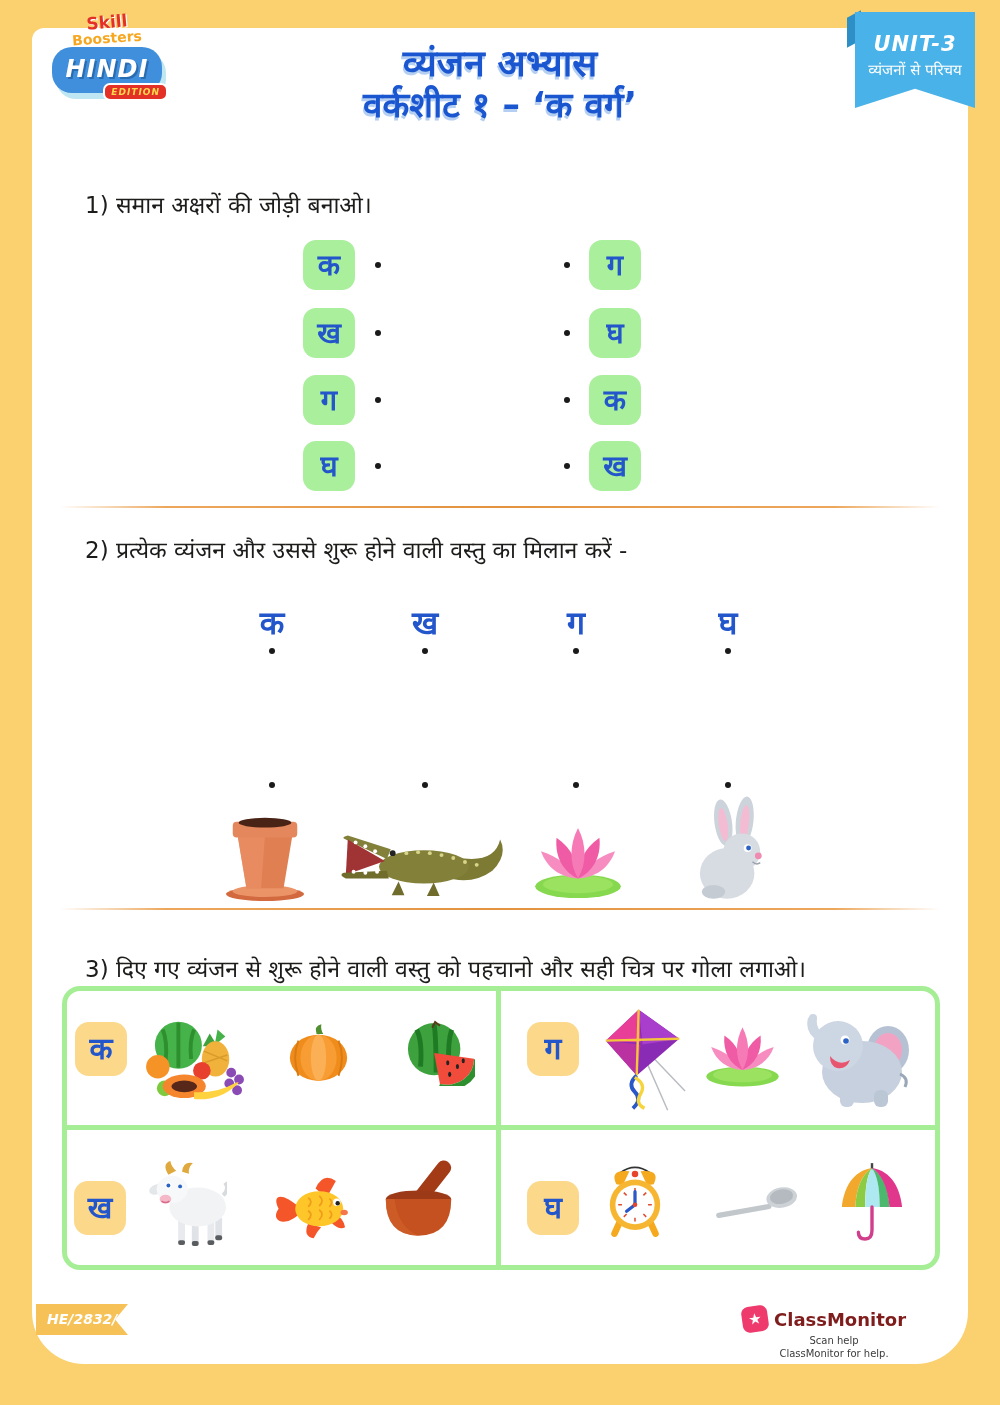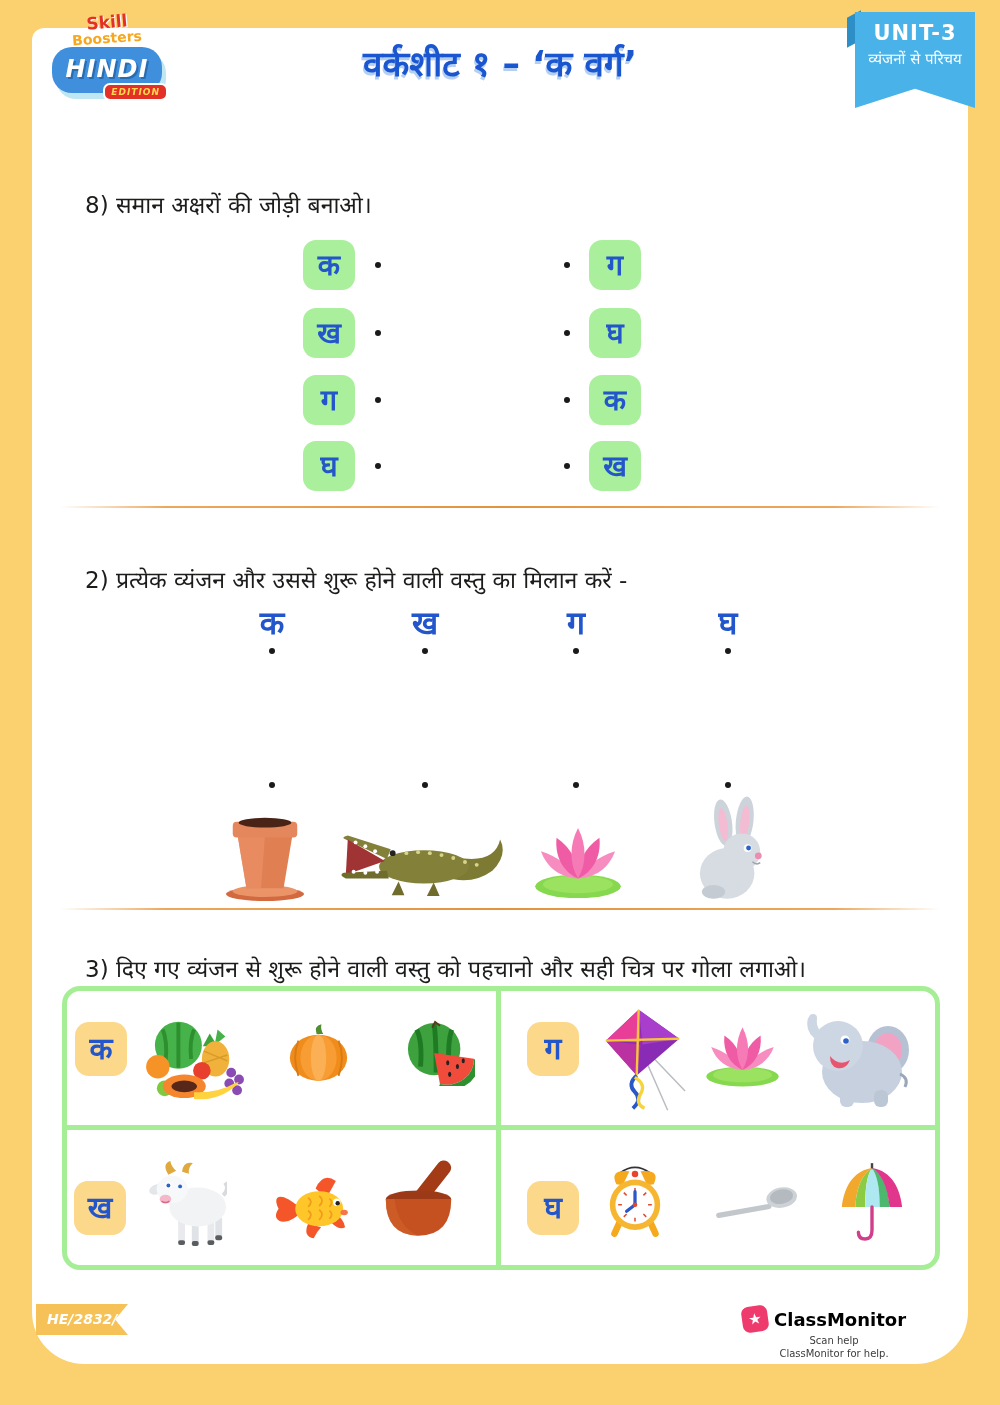--- a/index.html
+++ b/index.html
@@ -18,21 +18,21 @@
              box-shadow:4px 6px 0 #bfe6f3;}
   .logo-hindi{color:#fff;font-style:italic;font-weight:bold;font-size:24px;line-height:44px;
               letter-spacing:1px;text-shadow:2px 2px 0 #2a6cb0;}
   .logo-edition{position:absolute;right:-6px;bottom:-8px;background:#e33127;color:#ffd84d;
               font-size:9px;font-weight:bold;font-style:italic;padding:2px 6px;border-radius:7px;
               border:2px solid #fff;letter-spacing:1px;}
   .unit-fold{position:absolute;left:847px;top:14px;width:14px;height:30px;background:#2d8fc6;
              transform:skewY(-28deg);z-index:4;}
   .unit-badge{position:absolute;left:855px;top:12px;width:120px;height:96px;background:#49b2e8;
              clip-path:polygon(0 0,100% 0,100% 100%,50% 80%,0 100%);color:#fff;text-align:center;z-index:5;}
-  .unit-title{font-weight:bold;font-size:21px;margin-top:9px;letter-spacing:1px;}
+  .unit-title{font-weight:bold;font-size:21px;margin-top:20px;letter-spacing:1px;font-style:italic;}
   .unit-sub{font-size:15px;margin-top:3px;}
   .title{position:absolute;left:250px;top:44px;width:500px;text-align:center;color:#1a56d0;
          font-weight:bold;text-shadow:-1px 3px 0 #b5cff2;z-index:3;}
   .t1{font-size:37px;line-height:1.1;}
   .t2{font-size:35px;line-height:1.15;text-align:center;}
   
   .sec-head{position:absolute;left:85px;font-size:23px;color:#1c1c1a;white-space:nowrap;}
   .dot{position:absolute;width:6px;height:6px;border-radius:50%;background:#1a1a1a;}
   .divider{position:absolute;left:60px;width:880px;height:2px;
            background:linear-gradient(90deg,rgba(237,167,92,0),#eda75c 12%,#e3933f 50%,#eda75c 88%,rgba(237,167,92,0));}
@@ -50,21 +50,21 @@
   .ybox{position:absolute;width:52px;height:54px;background:#fbd88a;border-radius:14px;
         color:#2456cb;font-weight:bold;font-size:30px;text-align:center;line-height:54px;}
   
   .code-ribbon{position:absolute;left:36px;top:1304px;width:92px;height:31px;background:#f6c257;
         clip-path:polygon(0 0,100% 0,86% 50%,100% 100%,0 100%);color:#fff;font-weight:bold;
         font-style:italic;font-size:14px;line-height:31px;padding-left:11px;}
   .brand{position:absolute;left:742px;top:1306px;text-align:center;}
   .brand-row{display:flex;align-items:center;gap:6px;justify-content:center;}
   .brand-icon{width:26px;height:26px;background:#ee3a6c;border-radius:7px;color:#fff;font-size:15px;
         line-height:26px;text-align:center;transform:rotate(-8deg);flex:0 0 26px;}
-  .brand-name{font-size:18px;font-weight:bold;color:#000000;}
+  .brand-name{font-size:18px;font-weight:bold;color:#7f1d1d;}
   .brand-note{font-size:10px;color:#3b3b3b;margin-top:2px;line-height:1.3;padding-left:20px;}
 </style>
 </head>
 <body>
 
 <div id="canvas">
   <div class="page"></div>
 
   <div class="logo">
     <div class="logo-skill">Skill</div>
@@ -75,24 +75,25 @@
     </div>
   </div>
 
   <div class="unit-fold"></div>
   <div class="unit-badge">
     <div class="unit-title">UNIT-3</div>
     <div class="unit-sub">व्यंजनों से परिचय</div>
   </div>
 
   <div class="title">
+    <div class="t1">व्यंजन अभ्यास</div>
     <div class="t2">वर्कशीट १ – ‘क वर्ग’</div>
   </div>
 
-  <div class="sec-head" style="top:188px">8) समान अक्षरों की जोड़ी बनाओ।</div>
+  <div class="sec-head" style="top:188px">1) समान अक्षरों की जोड़ी बनाओ।</div>
 
   <div class="mbox" style="left:303px;top:240px">क</div>
   <div class="mbox" style="left:303px;top:308px">ख</div>
   <div class="mbox" style="left:303px;top:375px">ग</div>
   <div class="mbox" style="left:303px;top:441px">घ</div>
 
   <span class="dot" style="left:375px;top:262px"></span>
   <span class="dot" style="left:375px;top:330px"></span>
   <span class="dot" style="left:375px;top:397px"></span>
   <span class="dot" style="left:375px;top:463px"></span>
@@ -102,21 +103,21 @@
   <span class="dot" style="left:564px;top:397px"></span>
   <span class="dot" style="left:564px;top:463px"></span>
 
   <div class="mbox" style="left:589px;top:240px">ग</div>
   <div class="mbox" style="left:589px;top:308px">घ</div>
   <div class="mbox" style="left:589px;top:375px">क</div>
   <div class="mbox" style="left:589px;top:441px">ख</div>
 
   <div class="divider" style="top:506px"></div>
 
-  <div class="sec-head" style="top:563px">2) प्रत्येक व्यंजन और उससे शुरू होने वाली वस्तु का मिलान करें -</div>
+  <div class="sec-head" style="top:533px">2) प्रत्येक व्यंजन और उससे शुरू होने वाली वस्तु का मिलान करें -</div>
 
   <div class="s2letter" style="left:232px;top:600px">क</div>
   <div class="s2letter" style="left:385px;top:600px">ख</div>
   <div class="s2letter" style="left:536px;top:600px">ग</div>
   <div class="s2letter" style="left:688px;top:600px">घ</div>
 
   <span class="dot" style="left:269px;top:648px"></span>
   <span class="dot" style="left:422px;top:648px"></span>
   <span class="dot" style="left:573px;top:648px"></span>
   <span class="dot" style="left:725px;top:648px"></span>

